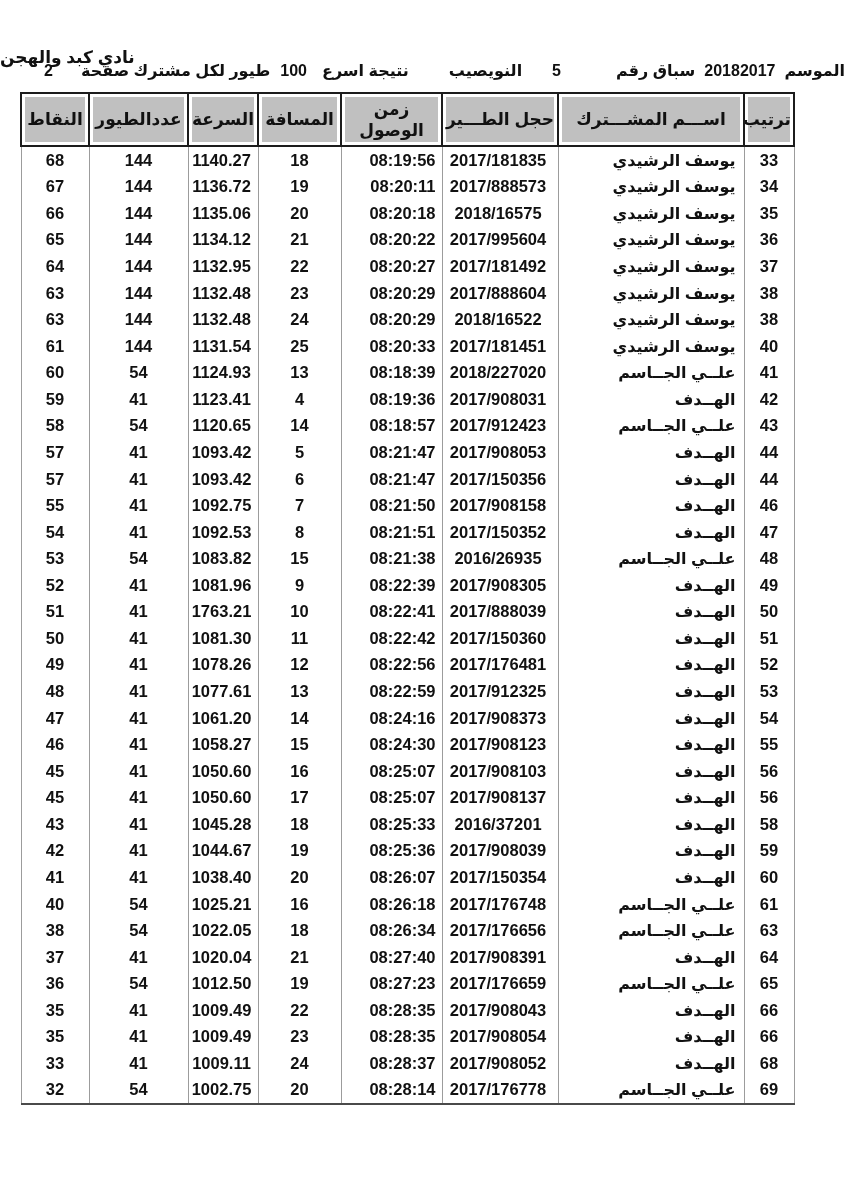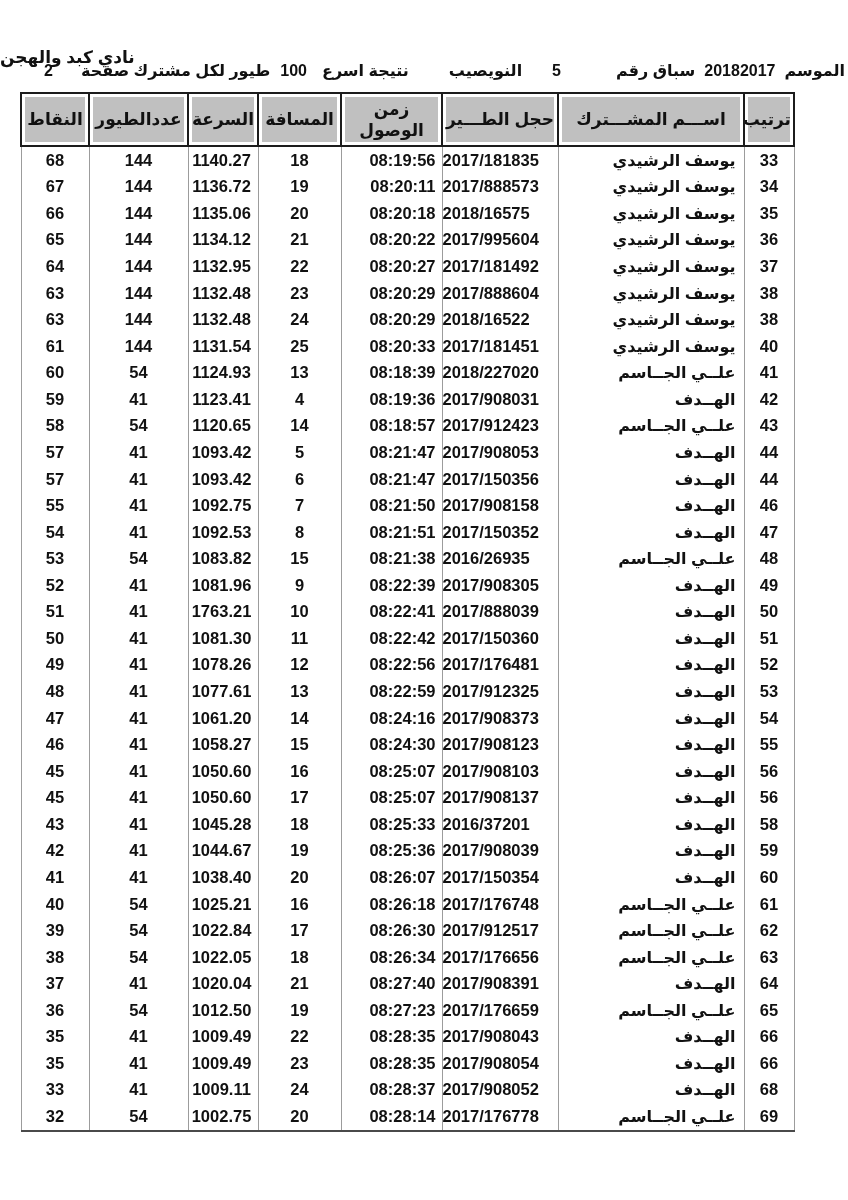--- a/index.html
+++ b/index.html
@@ -53,21 +53,21 @@
     text-align:center;
     vertical-align:middle;
     padding:0;
     white-space:nowrap;
     overflow:hidden;
   }
   tbody tr td:first-child{border-left:1px solid #9c9c9c;}
   tbody tr:last-child td{border-bottom:2px solid #4a4a4a;}
   td.col-speed{text-align:center;padding-right:3px;}
   td.col-time{text-align:right;padding-right:6px;}
-  td.col-ring{text-align:left;padding-right:4px;direction:ltr;}
+  td.col-ring{text-align:center;padding-right:4px;direction:ltr;}
   td.col-name{text-align:right;padding-right:8px;direction:rtl;font-size:16px;}
 </style>
 </head>
 <body>
 
 <div class="page">
 
   <div class="doc-title">نادي كبد والهجن</div>
 
   <div class="doc-subtitle">
@@ -390,30 +390,20 @@
       <td class="col-points">40</td>
       <td class="col-birds">54</td>
       <td class="col-speed">1025.21</td>
       <td class="col-distance">16</td>
       <td class="col-time">08:26:18</td>
       <td class="col-ring">2017/176748</td>
       <td class="col-name">علــي الجــاسم</td>
       <td class="col-rank">61</td>
     </tr>
         <tr>
-      <td class="col-points">39</td>
-      <td class="col-birds">54</td>
-      <td class="col-speed">1022.84</td>
-      <td class="col-distance">17</td>
-      <td class="col-time">08:26:30</td>
-      <td class="col-ring">2017/912517</td>
-      <td class="col-name">علــي الجــاسم</td>
-      <td class="col-rank">62</td>
-    </tr>
-        <tr>
       <td class="col-points">38</td>
       <td class="col-birds">54</td>
       <td class="col-speed">1022.05</td>
       <td class="col-distance">18</td>
       <td class="col-time">08:26:34</td>
       <td class="col-ring">2017/176656</td>
       <td class="col-name">علــي الجــاسم</td>
       <td class="col-rank">63</td>
     </tr>
         <tr>

